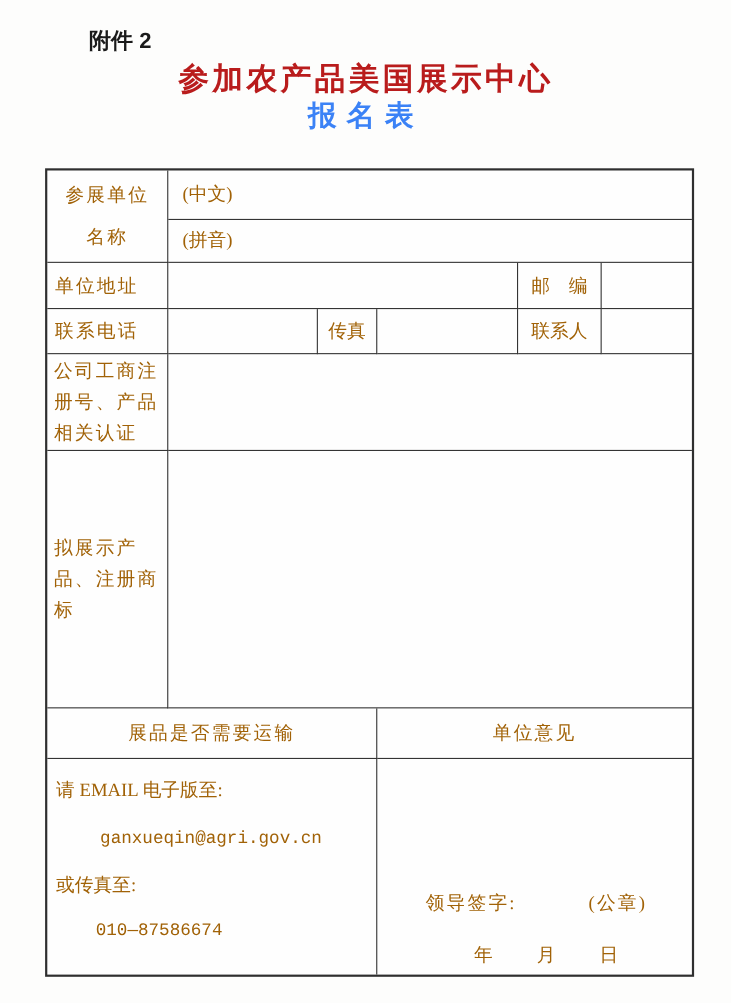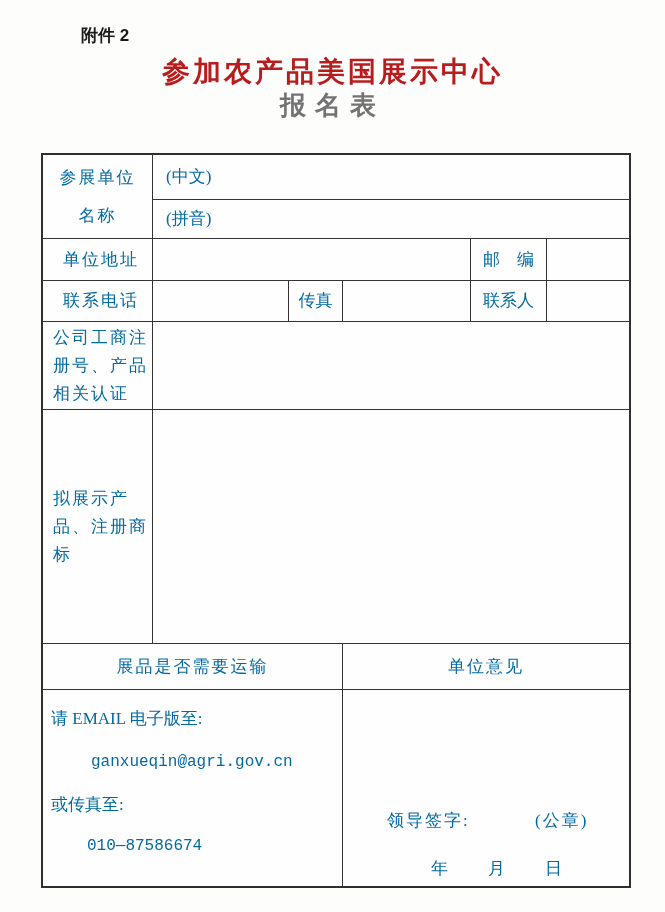--- a/index.html
+++ b/index.html
@@ -2,42 +2,42 @@
 <html><head>
 <meta charset="utf-8">
 <style>
   html,body{margin:0;padding:0;background:#ffffff;}
   .sheet{
     position:relative;width:665px;height:912px;background:#fdfdfc;
     font-family:"Liberation Serif","DejaVu Serif",serif;color:#1d1d1d;
     overflow:hidden;
   }
   .attach{
-    position:absolute;left:37px;top:24px;font-size:17px;font-weight:700;
+    position:absolute;left:37px;top:24px;font-size:20px;font-weight:700;
     font-family:"Liberation Sans","DejaVu Sans",sans-serif;color:#1a1a1a;padding-left:44px;
   }
   .title1{
     position:absolute;left:0;top:53px;width:665px;text-align:center;
     font-size:28px;font-weight:700;letter-spacing:3px;color:#b91c1c;
     font-family:"Liberation Sans","DejaVu Sans",sans-serif;
   }
   .title2{
     position:absolute;left:0;top:88px;width:665px;text-align:center;
-    font-size:26px;font-weight:700;letter-spacing:9px;color:#737373;
+    font-size:26px;font-weight:700;letter-spacing:9px;color:#3b82f6;
     font-family:"Liberation Sans","DejaVu Sans",sans-serif;
   }
   .tbl{
     position:absolute;left:41px;top:153px;width:590px;height:735px;
     border:2px solid #2f2f2f;box-sizing:border-box;background:#fefefe;
   }
   .cell{
     position:absolute;box-sizing:border-box;display:flex;align-items:center;
-    font-size:17px;color:#0369a1;line-height:1.25;
+    font-size:17px;color:#a16207;line-height:1.25;
   }
-  .bR{border-right:1px solid #343434;justify-content:center;}
+  .bR{border-right:1px solid #343434;}
   .bB{border-bottom:1px solid #343434;}
   .lab{letter-spacing:2px;}
   .padL{padding-left:7px;}
   .ctr{justify-content:center;text-align:center;}
   .multiline{
     white-space:pre-line;letter-spacing:2px;line-height:28px;
     padding-left:6px;align-items:center;
   }
   .stack{flex-direction:column;justify-content:space-around;padding:4px 0;}
   .prefix{padding-left:13px;}

